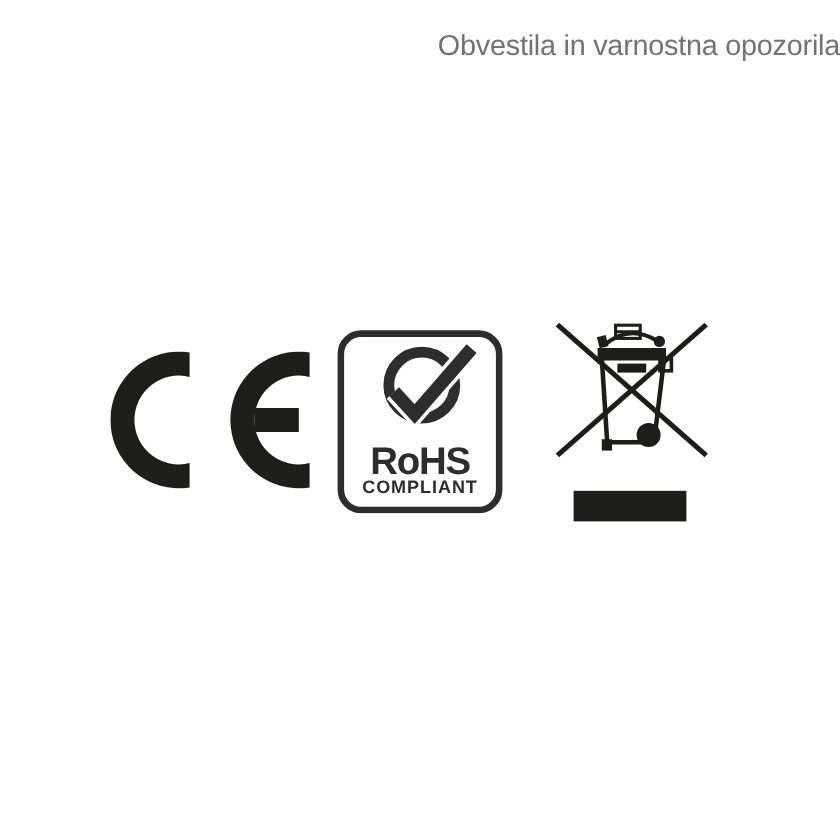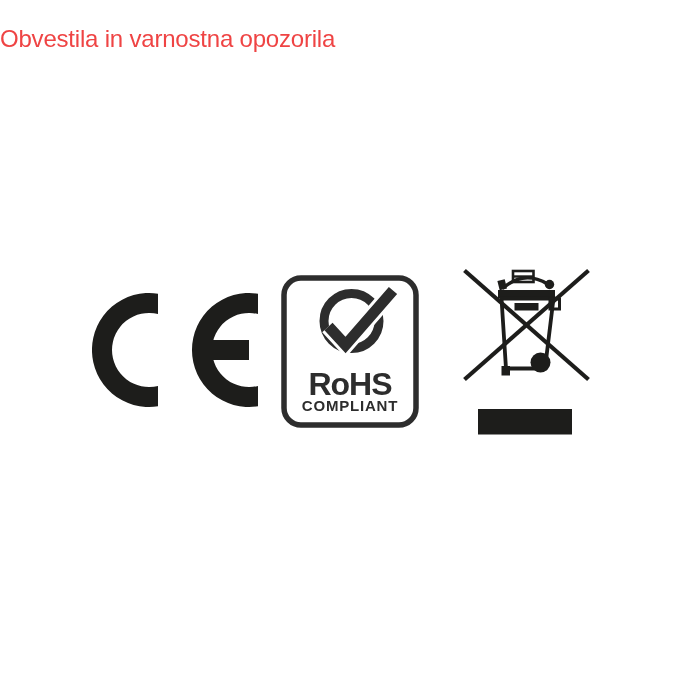--- a/index.html
+++ b/index.html
@@ -11,25 +11,25 @@
   }
   .page {
     position: relative;
     width: 700px; height: 700px;
     background: #ffffff;
   }
   .title {
     position: absolute;
     top: 25px; left: 0; right: 0;
     margin: 0;
-    text-align: left;
+    text-align: right;
     font-size: 24px;
     font-weight: 400;
     letter-spacing: -0.2px;
-    color: #ef4444;
+    color: #737373;
   }
   .mark { position: absolute; display: block; }
   .ce    { left: 92px;  top: 293px; width: 170px; height: 114px; }
   .rohs  { left: 281px; top: 275px; width: 138px; height: 153px; }
   .weee  { left: 461px; top: 265px; width: 135px; height: 172px; }
 
   .ink-ce   { fill: #1d1d1b; }
   .rohs-stroke { stroke: #2d2d2d; fill: none; }
   .rohs-text {
     fill: #2d2d2d;

